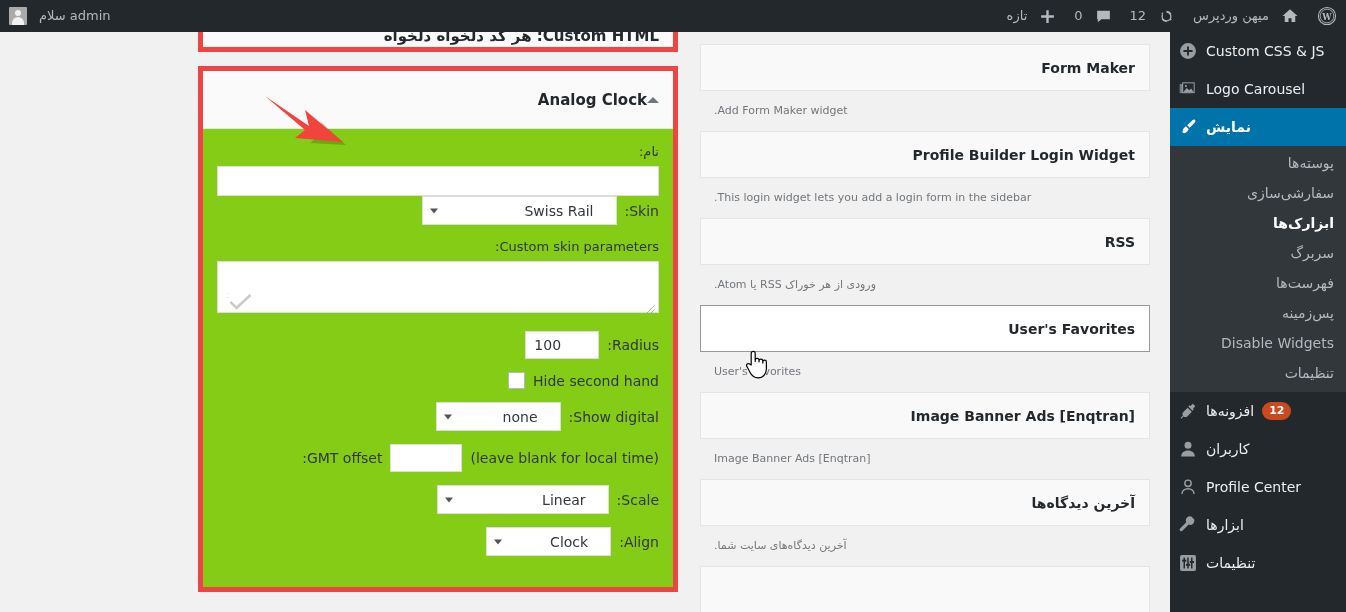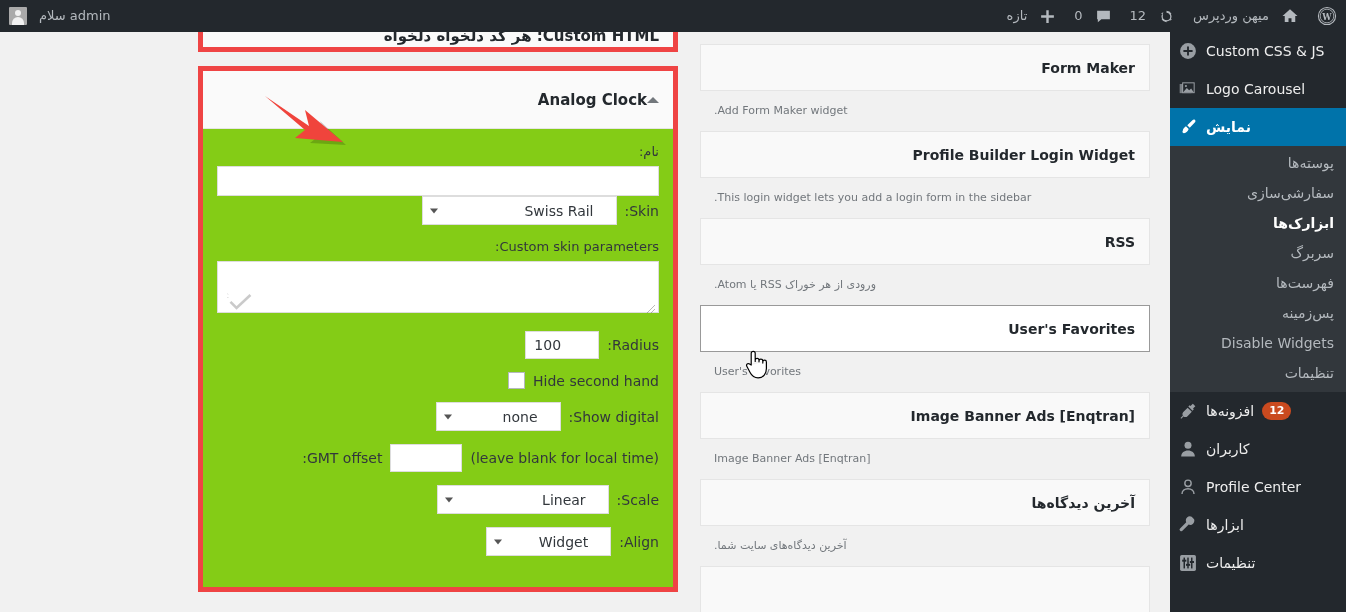--- a/index.html
+++ b/index.html
@@ -497,21 +497,21 @@
           <div class="sel w172">
             <span class="caret"></span>
             <span class="sval" style="text-align:right">Linear</span>
           </div>
         </div>
 
         <div class="row">
           <span class="rlabel">Align:</span>
           <div class="sel w125">
             <span class="caret"></span>
-            <span class="sval" style="text-align:right">Widget</span>
+            <span class="sval" style="text-align:right">Clock</span>
           </div>
         </div>
 
       </div>
     </div>
   </div>
 
   <svg id="red-arrow" viewBox="0 0 96 62">
     <g transform="translate(3,4)">
       <path d="M2 2 L58 40 L52 22 L78 46 L42 44 L52 36 Z" fill="#000" opacity="0.18" transform="translate(3,3)"></path>

